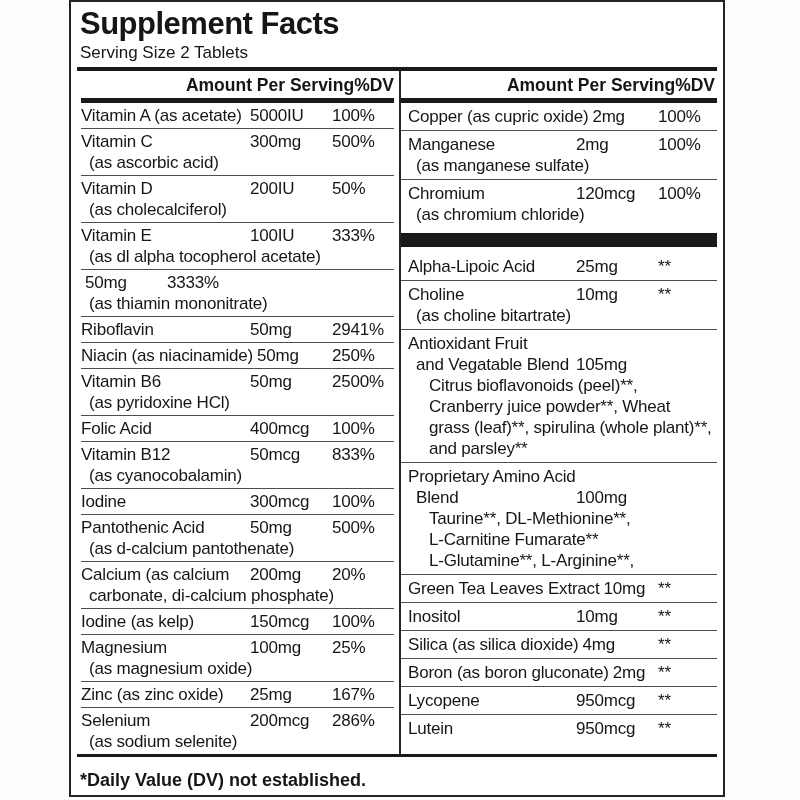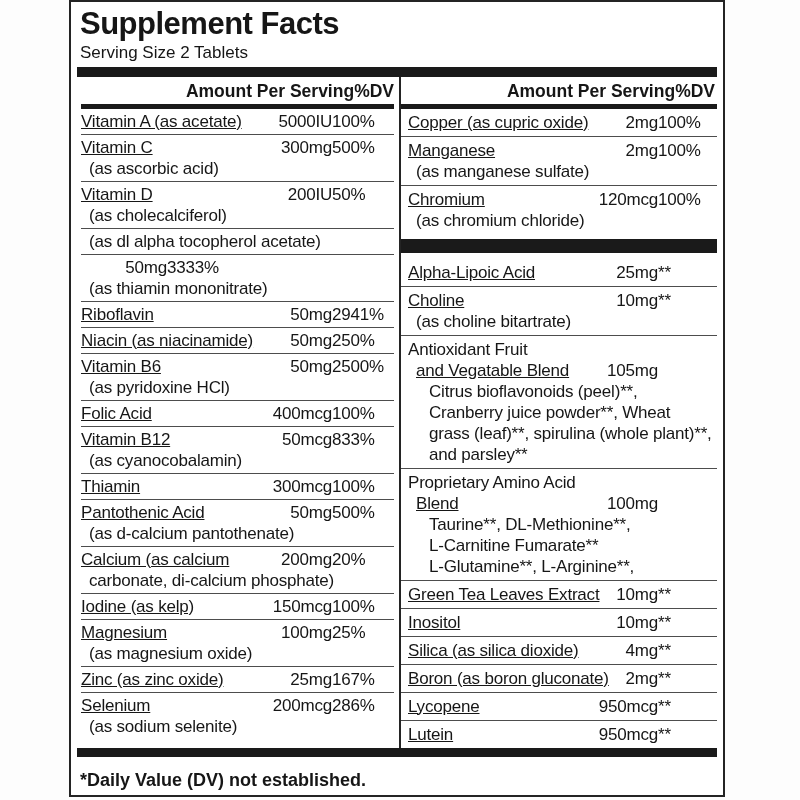--- a/index.html
+++ b/index.html
@@ -25,22 +25,22 @@
     font-size:17.5px; line-height:20px; padding:4px 0 3px; }
   .col-r .chead { padding-left:7px; padding-right:2px; }
   .chbar { height:5px; background:#1a1a1a; }
 
   .r { border-bottom:1px solid #4d4d4d; padding:2px 0 2px;
     font-size:17px; line-height:21px; letter-spacing:-0.2px; }
   .col-r .r { padding:3px 3px 3px 7px; }
   .r.last { border-bottom:none; }
 
   .l1 { display:flex; align-items:baseline; }
-  .nm { flex:1 1 auto; white-space:nowrap;text-decoration:underline; }
-  .am { flex:0 1 86px; text-align:right; white-space:nowrap; padding-left:4px; }
+  .nm { flex:1 1 auto; white-space:nowrap; }
+  .am { flex:0 1 86px; white-space:nowrap; padding-left:4px; }
   .dv { flex:0 0 62px; text-align:left; white-space:nowrap; }
   .col-r .dv { flex-basis:56px; }
   .l2 { padding-left:8px; }
   .sb { padding-left:21px; }
 
   .midbar { height:14px; background:#1a1a1a; margin:5px 0 6px; }
 
   .foot { font-weight:bold; font-size:18px; line-height:22px; padding:4px 0 1px 3px;margin-top:8px; }
 </style>
 </head>
@@ -79,20 +79,25 @@
         </div>
         <div class="r">
           <div class="l1">
               <span class="nm">Vitamin D</span>
               <span class="am">200IU</span>
               <span class="dv">50%</span>
             </div>
           <div class="l2">(as cholecalciferol)</div>
         </div>
         <div class="r">
+          <div class="l1">
+              <span class="nm">Vitamin E</span>
+              <span class="am">100IU</span>
+              <span class="dv">333%</span>
+            </div>
           <div class="l2">(as dl alpha tocopherol acetate)</div>
         </div>
         <div class="r">
           <div class="l1">
               <span class="am">50mg</span>
               <span class="dv">3333%</span>
             </div>
           <div class="l2">(as thiamin mononitrate)</div>
         </div>
         <div class="r">
@@ -127,21 +132,21 @@
         <div class="r">
           <div class="l1">
               <span class="nm">Vitamin B12</span>
               <span class="am">50mcg</span>
               <span class="dv">833%</span>
             </div>
           <div class="l2">(as cyanocobalamin)</div>
         </div>
         <div class="r">
           <div class="l1">
-              <span class="nm">Thiamin</span>
+              <span class="nm">Iodine</span>
               <span class="am">300mcg</span>
               <span class="dv">100%</span>
             </div>
         </div>
         <div class="r">
           <div class="l1">
               <span class="nm">Pantothenic Acid</span>
               <span class="am">50mg</span>
               <span class="dv">500%</span>
             </div>

